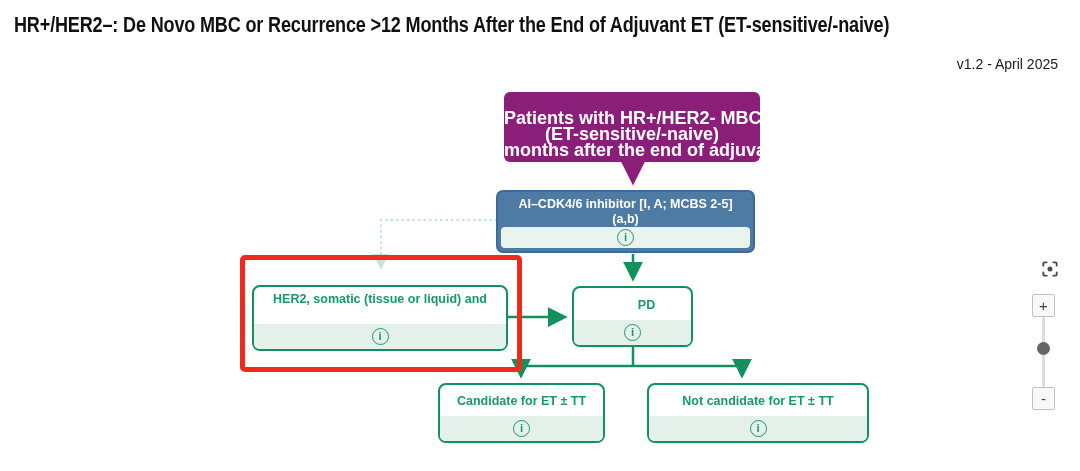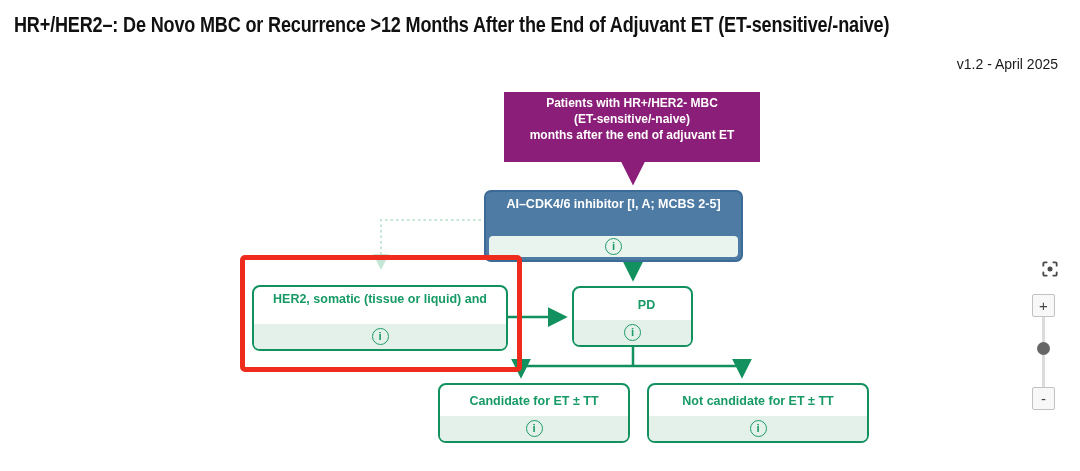--- a/index.html
+++ b/index.html
@@ -11,22 +11,22 @@
     font-size:21.5px; font-weight:700; color:#111;
     white-space:nowrap; letter-spacing:-0.2px;
     transform:scaleX(0.84); transform-origin:left center;
   }
   .version { position:absolute; right:22px; top:56px; font-size:14px; color:#1a1a1a; }
 
   svg.connectors { position:absolute; left:0; top:0; z-index:1; }
 
   .node { position:absolute; z-index:2; text-align:center; font-weight:700; }
   .node-purple {
-    background:#8b1e78; color:#fff; border-radius:0;
-    font-size:12px; line-height:16px; padding-top:3px;
+    background:#8b1e78; color:#fff; border-radius:6px;
+    font-size:18px; line-height:16px; padding-top:18px;
   }
   .node-blue {
     background:#4e7ba3; border:2px solid #3d6b97; color:#fff; border-radius:7px;
     font-size:12.5px; line-height:15px; padding-top:5px;
   }
   .node-green {
     background:#ffffff; border:2.5px solid #12915f; color:#179a66; border-radius:8px;
     font-size:12.5px; line-height:16px; padding-top:4px;
   }
   .node-line { display:block; white-space:nowrap; }
@@ -93,42 +93,43 @@
     <path d="M742,364 L742,375" stroke="#12915f" stroke-width="2.5" fill="none" marker-end="url(#ag)"></path>
     <path d="M503,220 L381,220 L381,266" stroke="#c5e5d7" stroke-width="2" stroke-dasharray="2.5 3" fill="none" marker-end="url(#am)"></path>
   </svg>
 
   <div class="node node-purple" style="left:504px; top:92px; width:256px; height:70px;">
     <span class="node-line">Patients with HR+/HER2- MBC</span>
     <span class="node-line">(ET-sensitive/-naive)</span>
     <span class="node-line">months after the end of adjuvant ET</span>
   </div>
 
-  <div class="node node-blue" style="left:484px; top:190px; width:259px; height:72px;">
+  <div class="node node-blue" style="left:496px; top:190px; width:259px; height:63px;">
     <span class="node-line">AI–CDK4/6 inhibitor [I, A; MCBS 2-5]</span>
+    <span class="node-line">(a,b)</span>
     <div class="info-strip inset">
       <div class="info-icon">i</div>
     </div>
   </div>
 
   <div class="node node-green" style="left:252px; top:285px; width:256px; height:66px;">
     <span class="node-line">HER2, somatic (tissue or liquid) and</span>
     <div class="info-strip">
       <div class="info-icon">i</div>
     </div>
   </div>
 
   <div class="node node-green" style="left:572px; top:286px; width:121px; height:61px; padding-top:9px;padding-left:28px;">
     <span class="node-line">PD</span>
     <div class="info-strip">
       <div class="info-icon">i</div>
     </div>
   </div>
 
-  <div class="node node-green" style="left:438px; top:383px; width:192px; height:60px; padding-top:8px;">
+  <div class="node node-green" style="left:438px; top:383px; width:167px; height:60px; padding-top:8px;">
     <span class="node-line">Candidate for ET ± TT</span>
     <div class="info-strip">
       <div class="info-icon">i</div>
     </div>
   </div>
 
   <div class="node node-green" style="left:647px; top:383px; width:222px; height:60px; padding-top:8px;">
     <span class="node-line">Not candidate for ET ± TT</span>
     <div class="info-strip">
       <div class="info-icon">i</div>

